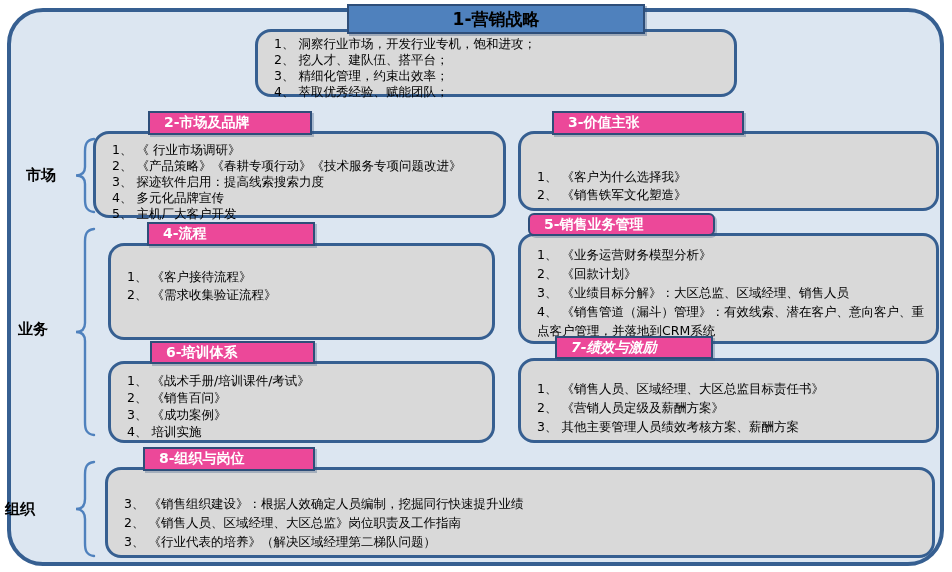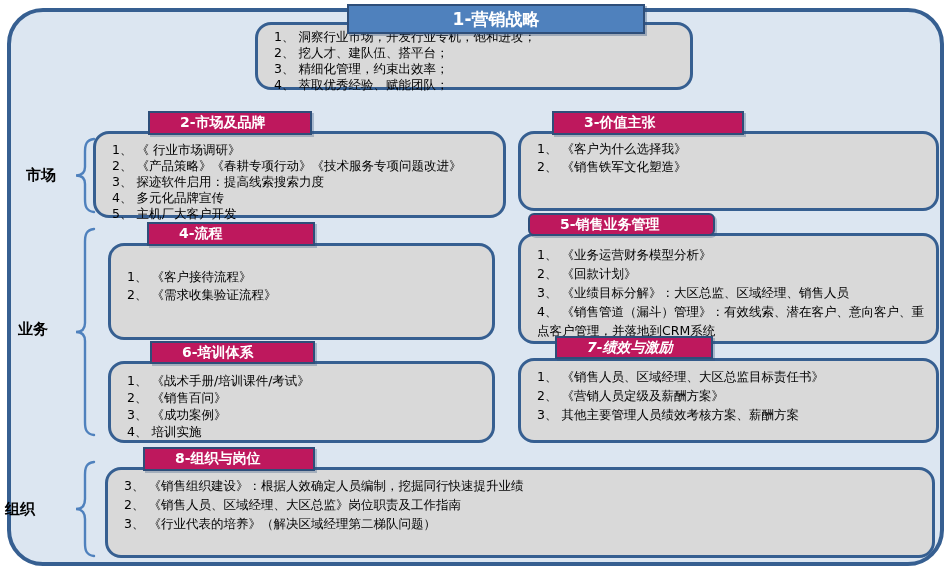--- a/index.html
+++ b/index.html
@@ -10,38 +10,38 @@
   }
   .container{
     position:absolute;left:7px;top:8px;width:937px;height:558px;
     box-sizing:border-box;background:#DCE6F1;border:4px solid #365F91;
     border-radius:36px;z-index:1;
   }
   .title-bar{
     position:absolute;left:347px;top:4px;width:298px;height:30px;
     box-sizing:border-box;background:#4F81BD;border:2px solid #2E4E79;
     z-index:5;display:flex;align-items:center;justify-content:center;
-    color:#ffffff;font-weight:bold;font-size:17px;
+    color:#000000;font-weight:bold;font-size:17px;
     box-shadow:2px 2px 0 rgba(46,78,121,.35);
   }
   .gbox{
     position:absolute;box-sizing:border-box;background:#D9D9D9;
     border:3px solid #365F91;border-radius:16px;z-index:2;
     padding:6px 10px 4px 16px;font-size:12.5px;line-height:16px;
   }
   .hdr{
-    position:absolute;box-sizing:border-box;background:#be185d;
+    position:absolute;box-sizing:border-box;background:#ec4899;
     border:2px solid #2E4E79;z-index:4;display:flex;align-items:center;
-    color:#fff;font-weight:bold;font-size:14px;padding-left:30px;
+    color:#fff;font-weight:bold;font-size:14px;padding-left:14px;
     box-shadow:2px 2px 0 rgba(46,78,121,.3);
   }
   .line{white-space:normal;}
-  .vcenter{display:flex;flex-direction:column;justify-content:flex-start;}
+  .vcenter{display:flex;flex-direction:column;justify-content:flex-end;}
   
-  .strategy-box{left:255px;top:22px;width:438px;height:68px;padding-top:4px;}
+  .strategy-box{left:255px;top:29px;width:482px;height:68px;padding-top:4px;}
   
   .h2{left:148px;top:111px;width:164px;height:24px;}
   .b2{left:93px; top:131px;width:413px;height:87px;padding-top:8px;}
   .h3{left:552px;top:111px;width:192px;height:24px;}
   .b3{left:518px;top:131px;width:421px;height:80px;line-height:18px;}
   .h4{left:147px;top:222px;width:168px;height:24px;}
   .b4{left:108px;top:243px;width:387px;height:97px;padding-top:22px;line-height:18px;}
   .h5{left:528px;top:213px;width:187px;height:23px;border-radius:6px;}
   .b5{left:518px;top:233px;width:421px;height:111px;padding-top:9px;line-height:19px;}
   .h6{left:150px;top:341px;width:165px;height:23px;}

